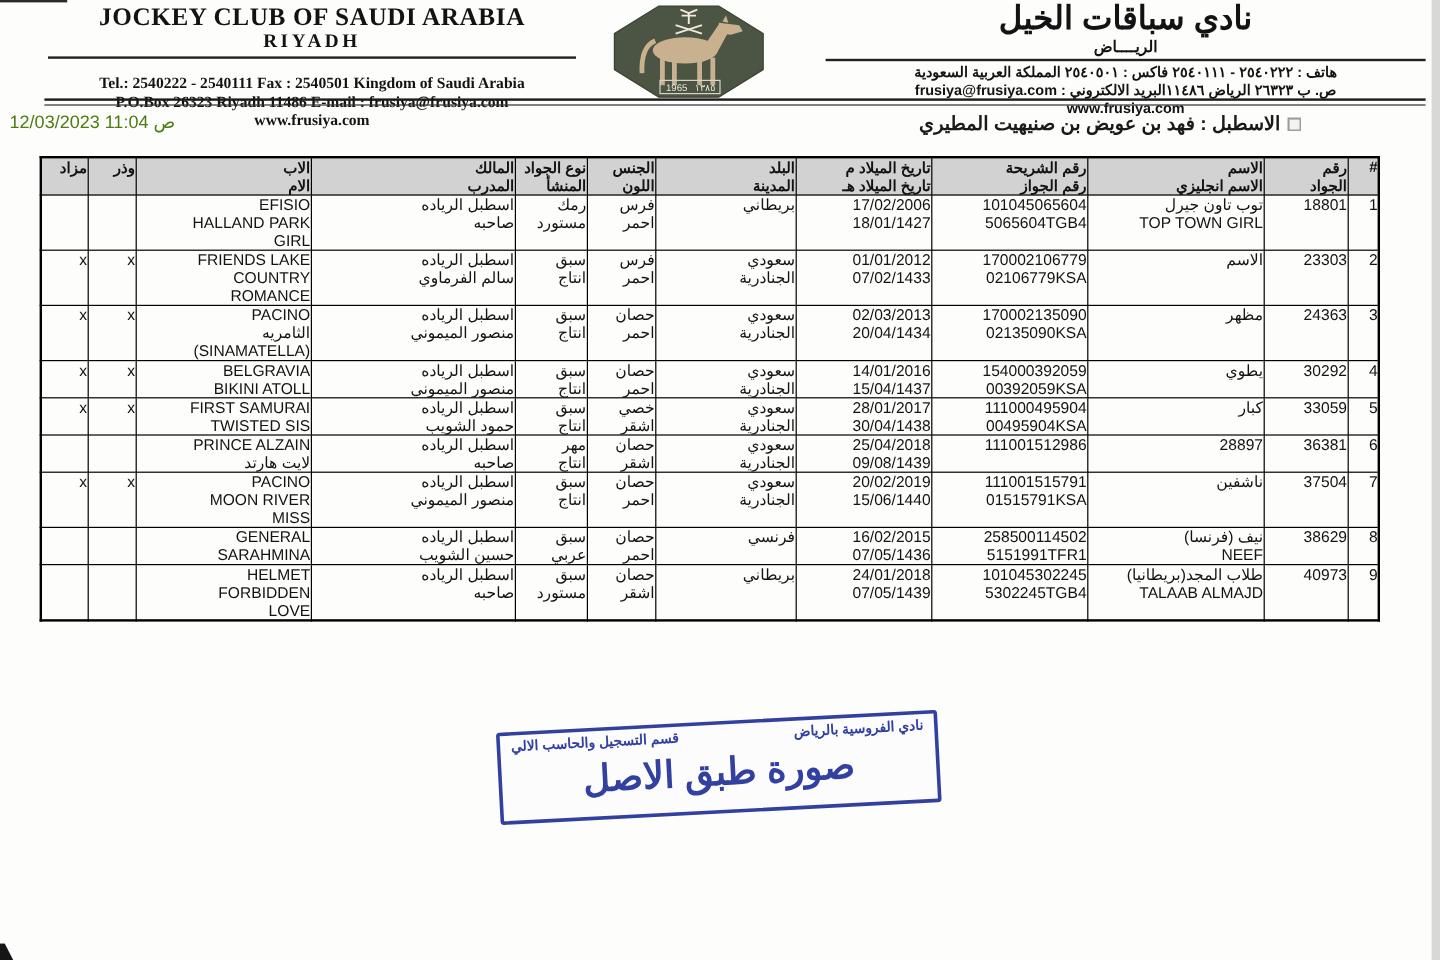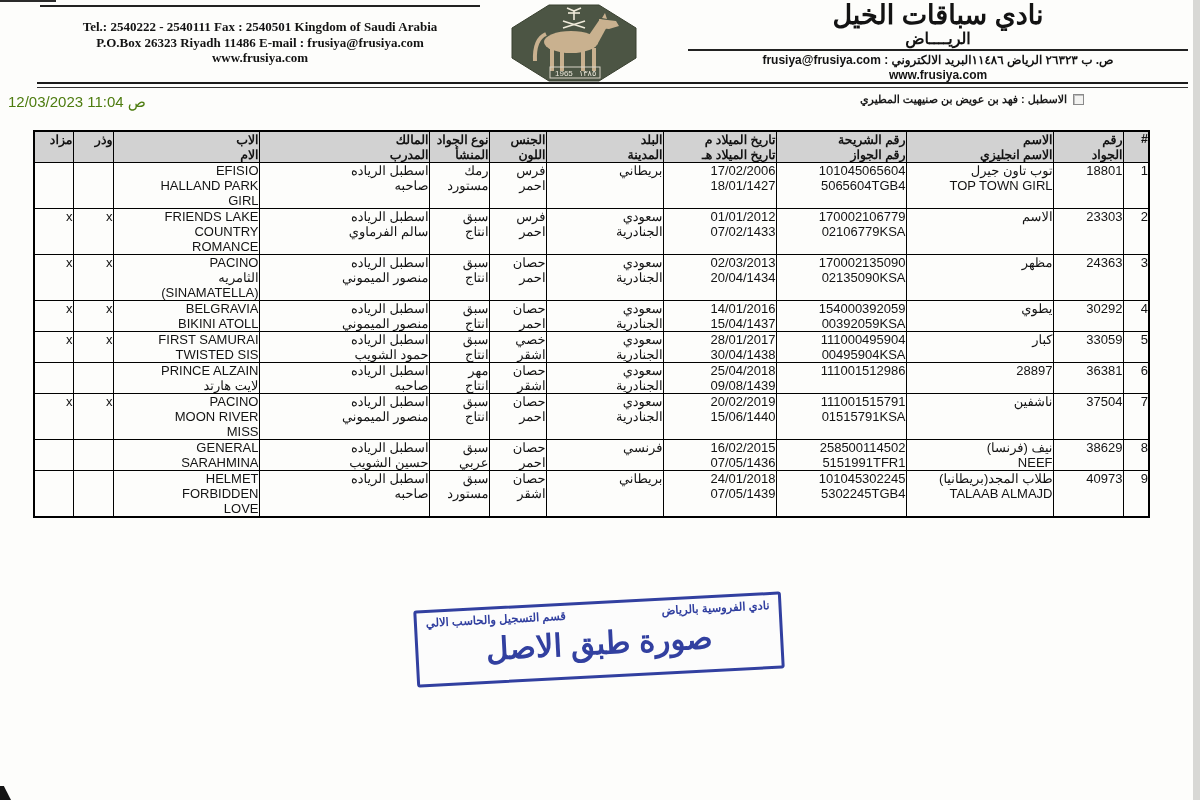--- a/index.html
+++ b/index.html
@@ -16,30 +16,30 @@
 
   
   .hdr-left{position:absolute;left:40px;top:2px;width:440px;text-align:center;
     font-family:"Liberation Serif", serif;font-weight:bold;}
   .org-en{font-size:21px;letter-spacing:.5px;line-height:24px;}
   .city-en{font-size:16px;letter-spacing:3px;line-height:18px;}
   .contact-en{border-top:2.5px solid #222;margin-top:3px;padding-top:12px;font-size:13px;line-height:15.5px;}
   .hdr-logo{position:absolute;left:505px;top:1px;width:138px;height:82px;}
   .hdr-right{position:absolute;left:688px;top:0;width:500px;text-align:center;direction:rtl;font-weight:bold;}
   .org-ar{font-size:27px;line-height:30px;}
-  .city-ar{font-size:16px;line-height:17px;letter-spacing:1px;}
+  .city-ar{font-size:13px;line-height:17px;letter-spacing:1px;}
   .contact-ar{border-top:2.5px solid #222;margin-top:2px;padding-top:2px;font-size:12px;line-height:15px;}
   .dbl-rule{position:absolute;left:37px;top:82px;width:1151px;height:3px;
     border-top:2.5px solid #1b1b1b;border-bottom:1.5px solid #333;}
 
   
   .infobar{position:absolute;left:0;top:93px;width:1190px;height:22px;}
   .dt{position:absolute;left:8px;top:0;font-size:15px;color:#4d7c0f;}
   .stable-group{position:absolute;right:106px;top:0;direction:rtl;display:flex;align-items:center;gap:6px;
-    font-size:11px;font-weight:bold;color:#1a1a1a;}
+    font-size:16px;font-weight:bold;color:#1a1a1a;}
   .mini-icon{display:inline-block;width:9px;height:9px;border:1px solid #8a8a8a;background:#f3f3f1;
     box-shadow:inset 1px 1px 0 #bdbdbd;}
 
   
   #registry-table{position:absolute;left:33px;top:130px;border-collapse:collapse;table-layout:fixed;
     direction:rtl;border:2px solid #000;font-size:13px;}
   #registry-table th,#registry-table td{border:1px solid #000;vertical-align:top;padding:0;text-align:right;}
   #registry-table thead th{background:var(--header-gray);font-weight:bold;font-size:12.5px;}
 
   
@@ -50,20 +50,22 @@
   .stamp-main{text-align:center;font-size:31px;font-weight:bold;line-height:46px;letter-spacing:1px;}
 </style>
 </head>
 <body style="--stamp-blue: #3240a0; --header-gray: #d2d2d2; --logo-green: #4c5544; --horse-tan: #c9b18f;">
 
 <div class="scan-strip-right"></div>
 <div class="scan-mark-topleft"></div>
 <div class="scan-mark-bottomleft"></div>
 
 <div class="hdr-left">
+  <div class="org-en">JOCKEY CLUB OF SAUDI ARABIA</div>
+  <div class="city-en">RIYADH</div>
   <div class="contact-en">
     <div>Tel.: 2540222 - 2540111  Fax : 2540501   Kingdom of Saudi Arabia</div>
     <div>P.O.Box 26323 Riyadh 11486   E-mail : frusiya@frusiya.com</div>
     <div>www.frusiya.com</div>
   </div>
 </div>
 
 <div class="hdr-logo">
   <svg width="138" height="82" viewBox="0 0 138 82">
     <polygon points="7,27 44,4 94,4 131,27 131,57 94,80 44,80 7,57" style="fill:var(--logo-green);stroke:#39402f;stroke-width:1"></polygon>
@@ -92,20 +94,21 @@
     <rect x="45" y="66" width="50" height="11" fill="none" stroke="#d8d3c5" stroke-width="1"></rect>
     <text x="50" y="75" font-size="8" fill="#e9e5d8" font-family="Liberation Sans, sans-serif">1965</text>
     <text x="74" y="75" font-size="8" fill="#e9e5d8" font-family="Liberation Sans, sans-serif">١٣٨٥</text>
   </svg>
 </div>
 
 <div class="hdr-right">
   <div class="org-ar">نادي سباقات الخيل</div>
   <div class="city-ar">الريــــاض</div>
   <div class="contact-ar">
+    <div>هاتف : ٢٥٤٠٢٢٢ - ٢٥٤٠١١١  فاكس : ٢٥٤٠٥٠١   المملكة العربية السعودية</div>
     <div>ص. ب ٢٦٣٢٣ الرياض ١١٤٨٦البريد الالكتروني : frusiya@frusiya.com</div>
     <div>www.frusiya.com</div>
   </div>
 </div>
 
 <div class="dbl-rule"></div>
 
 <div class="infobar">
   <span class="dt">ص 11:04 12/03/2023</span>
   <span class="stable-group">

